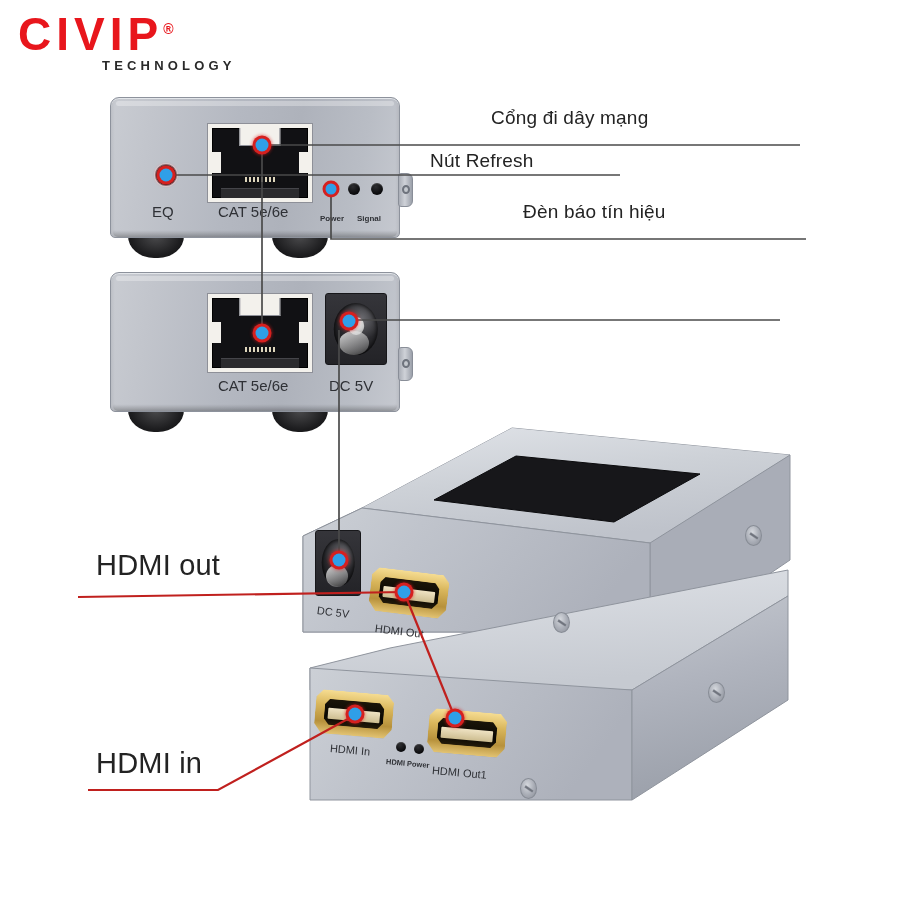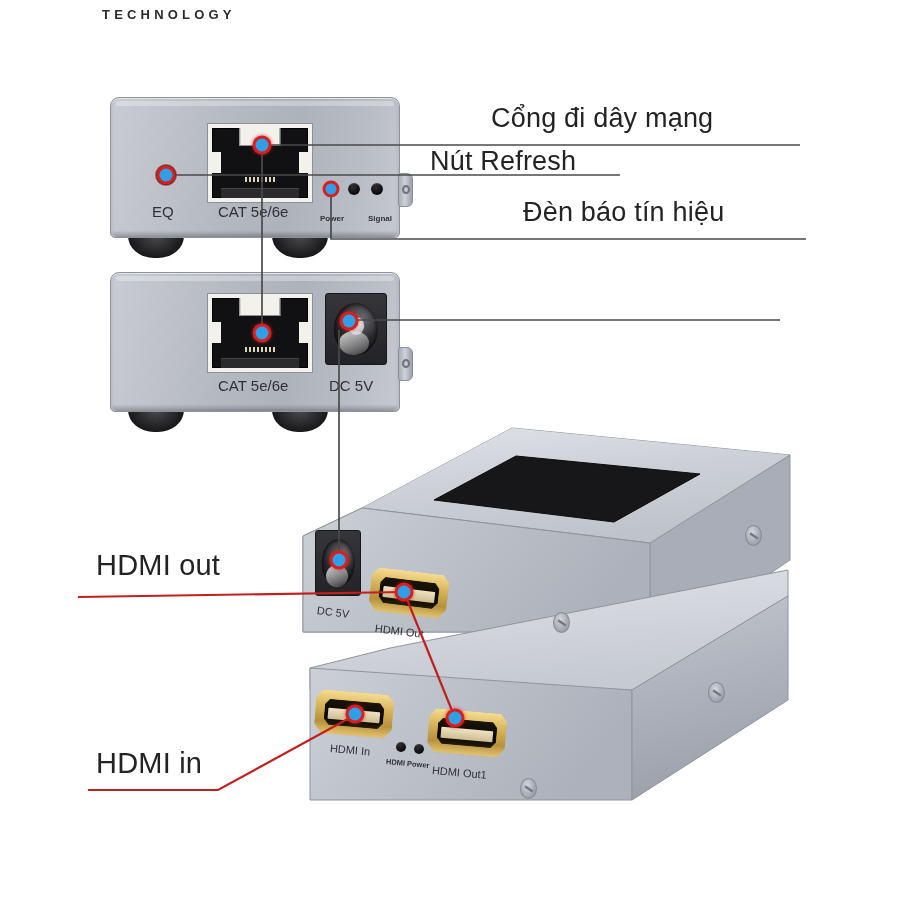--- a/index.html
+++ b/index.html
@@ -192,39 +192,40 @@
   }
   .marker.plain {
     box-shadow: 0 0 0 3px #d6201f;
     width: 11px; height: 11px;
   }
 
   
   .callout {
     position: absolute; white-space: nowrap;
     color: #232323; font-family: "Liberation Sans", sans-serif;
-    font-size: 27px; line-height: 30px; letter-spacing: .2px;
+    font-size: 19px; line-height: 30px; letter-spacing: .2px;
   }
   .callout.left { font-size: 29px; }
 
   
   .sticker {
     position: absolute;
     background: linear-gradient(110deg,#121214 0%, #232327 52%, #141417 100%);
     border-radius: 3px;
     border: 1px solid #0a0a0c;
     overflow: hidden;
   }
 </style>
 </head>
 <body>
 
 <div id="stage">
 
   <div id="logo">
+    <div class="civip"><span>CIVIP</span><span class="reg">®</span></div>
     <div class="tech">TECHNOLOGY</div>
   </div>
 
   <div>
     <div class="foot" style="left:128px; top:232px;"></div>
     <div class="foot" style="left:272px; top:232px;"></div>
 
     <div class="flatdev" style="left:110px; top:97px; width:290px; height:141px;"></div>
 
     <div class="earlug" style="left:398px; top:173px;">
@@ -251,21 +252,21 @@
           </div>
         <div class="lip"></div>
       </div>
     </div>
     <div class="silk big" style="left:218px; top:203px;">CAT 5e/6e</div>
 
     <div class="ledhole" style="left:325px; top:183px; width:12px; height:12px;"></div>
     <div class="ledhole" style="left:348px; top:183px; width:12px; height:12px;"></div>
     <div class="ledhole" style="left:371px; top:183px; width:12px; height:12px;"></div>
     <div class="silk tiny" style="left:320px; top:214px;">Power</div>
-    <div class="silk tiny" style="left:368px; top:214px;">Signal</div>
+    <div class="silk tiny" style="left:357px; top:214px;">Signal</div>
   </div>
 
   <div>
     <div class="foot" style="left:128px; top:406px;"></div>
     <div class="foot" style="left:272px; top:406px;"></div>
 
     <div class="flatdev" style="left:110px; top:272px; width:290px; height:140px;"></div>
 
     <div class="earlug" style="left:398px; top:347px;">
         <i></i>

